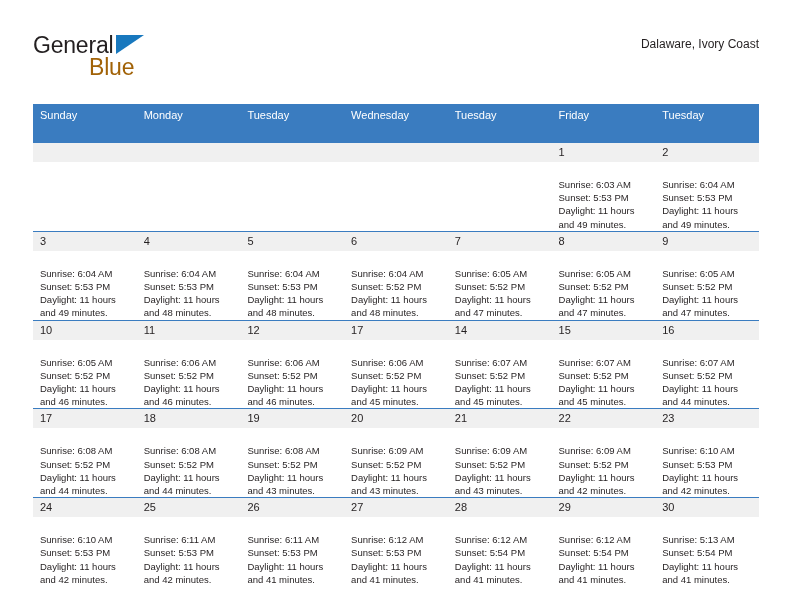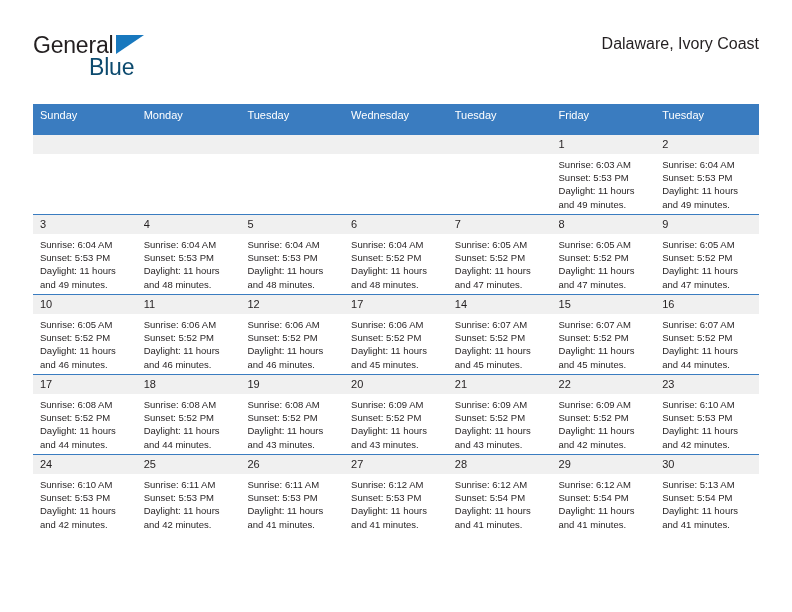--- a/index.html
+++ b/index.html
@@ -53,37 +53,37 @@
     height: 0;
     border-left: 28px solid #1878be;
     border-bottom: 19px solid transparent;
   }
   .logo-blue {
     position: absolute;
     left: 56px;
     top: 22px;
     font-size: 23px;
     letter-spacing: -0.2px;
-    color: #0c4a6e;
+    color: #a16207;
     line-height: 26px;
   }
   .title-block {
     position: absolute;
     right: 0;
     top: 0;
     text-align: right;
   }
   .cal-title {
     font-size: 27px;
     color: #231f20;
     line-height: 32px;
     white-space: nowrap;
   }
   .cal-subtitle {
-    font-size: 16px;
+    font-size: 12px;
     color: #231f20;
     line-height: 22px;
     margin-top: 5px;
     white-space: nowrap;
   }
 
   
   .calendar {
     position: absolute;
     left: 33px;
@@ -91,21 +91,21 @@
     width: 726px;
     border-collapse: collapse;
     table-layout: fixed;
   }
   .calendar th {
     background: #3a7cc0;
     color: #ffffff;
     font-size: 11px;
     font-weight: normal;
     text-align: left;
-    padding: 5px 0 14px 7px;
+    padding: 5px 0 22px 7px;
     height: 12px;
     border: none;
   }
   .calendar td {
     vertical-align: top;
     padding: 0;
     border: none;
     border-top: 1px solid #3a7cc0;
     height: 79px;
     width: 103.7px;
@@ -123,20 +123,21 @@
     line-height: 15px;
   }
   .daynum.empty {
     color: transparent;
   }
   .cellbody {
     padding: 4px 6px 0 7px;
     font-size: 9.5px;
     line-height: 13.2px;
     color: #231f20;
+    margin-top: 12px;
   }
   .cellbody div {
     white-space: nowrap;
   }
   .cellbody .wrap {
     white-space: normal;
   }
 </style>
 </head>
 <body>

